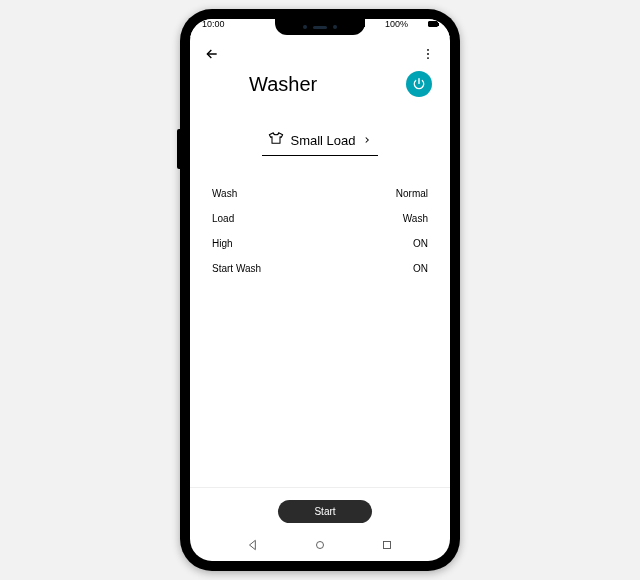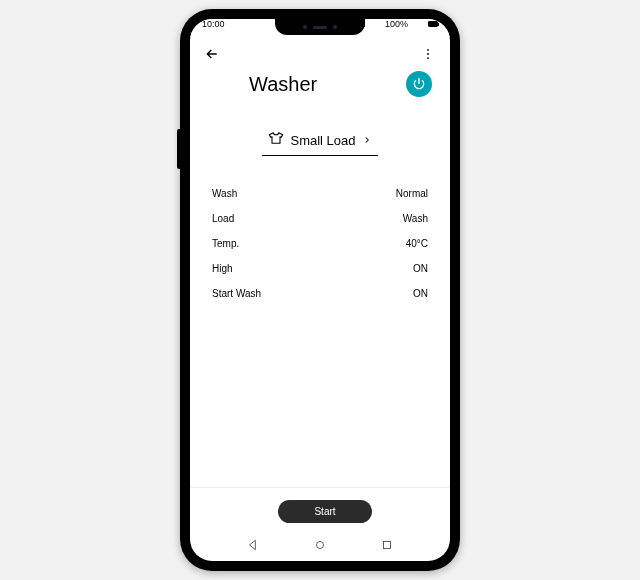--- a/index.html
+++ b/index.html
@@ -236,24 +236,20 @@
       <div class="settings">
         <div class="row">
           <span class="k">Wash</span>
           <span class="v">Normal</span>
         </div>
         <div class="row">
           <span class="k">Load</span>
           <span class="v">Wash</span>
         </div>
         <div class="row">
-          <span class="k">Temp.</span>
-          <span class="v">40°C</span>
-        </div>
-        <div class="row">
           <span class="k">High</span>
           <span class="v">ON</span>
         </div>
         <div class="row">
           <span class="k">Start Wash</span>
           <span class="v">ON</span>
         </div>
       </div>
     </div>
 

